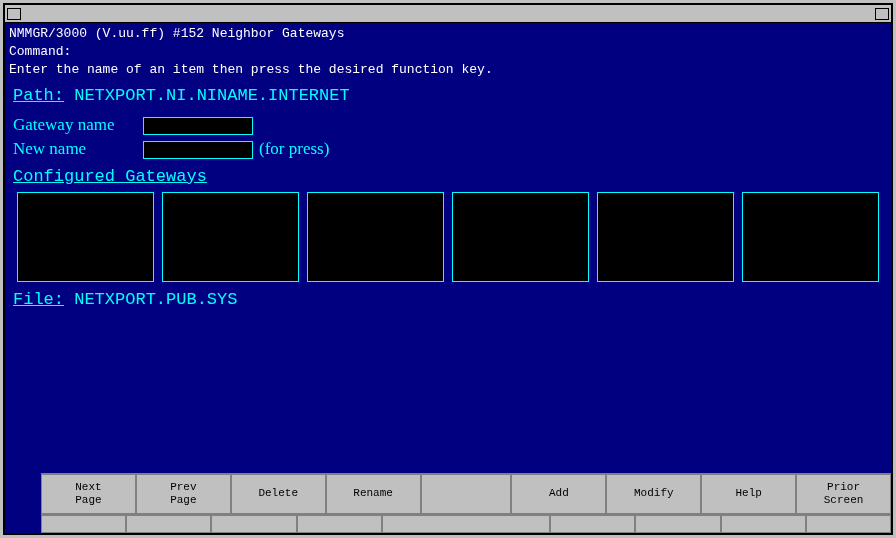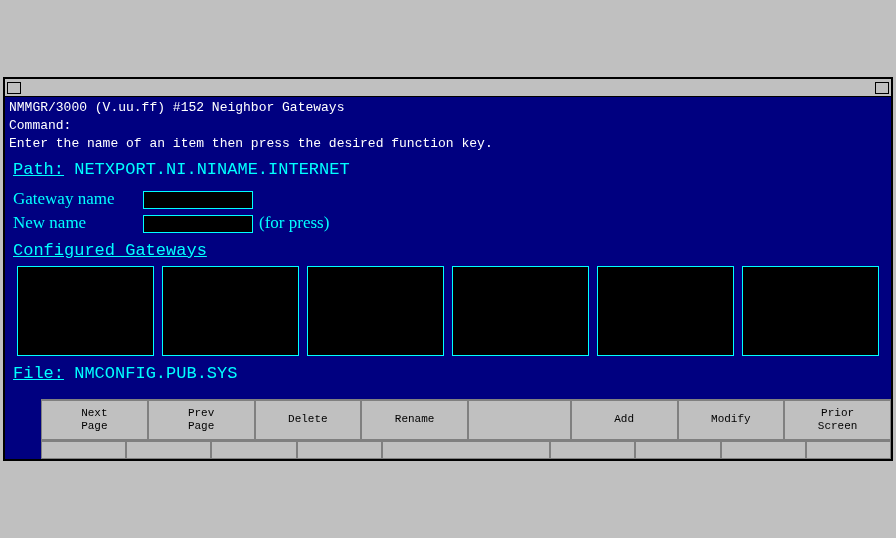--- a/index.html
+++ b/index.html
@@ -13,21 +13,21 @@
       font-size: 13px;
       display: flex;
       justify-content: center;
       align-items: center;
       width: 896px;
       height: 538px;
       overflow: hidden;
     }
     .window {
       width: 890px;
-      height: 384px;
+      height: 532px;
       background: #c0c0c0;
       border: 2px solid #000;
       position: relative;
     }
     .title-bar {
       background: #c0c0c0;
       display: flex;
       align-items: center;
       height: 18px;
       border-bottom: 1px solid #000;
@@ -217,32 +217,33 @@
       <div class="gateways-grid">
         <div class="gateway-box"></div>
         <div class="gateway-box"></div>
         <div class="gateway-box"></div>
         <div class="gateway-box"></div>
         <div class="gateway-box"></div>
         <div class="gateway-box"></div>
       </div>
       <div class="file-line">
         <span class="file-label">File:</span>
-        <span>NMCONFIG.PUB.SYS</span>
+        <span>NETXPORT.PUB.SYS</span>
       </div>
     </div>
     <div class="footer-section">
       <div class="function-keys">
         <div class="fkey">Next<br>Page</div>
         <div class="fkey">Prev<br>Page</div>
         <div class="fkey">Delete</div>
         <div class="fkey">Rename</div>
         <div class="fkey-empty"></div>
         <div class="fkey">Add</div>
         <div class="fkey">Modify</div>
+        <div class="fkey">Help</div>
         <div class="fkey">Prior<br>Screen</div>
       </div>
       <div class="fkey-row2">
         <div class="fkey2"></div>
         <div class="fkey2"></div>
         <div class="fkey2"></div>
         <div class="fkey2"></div>
         <div class="fkey2-mid"></div>
         <div class="fkey2"></div>
         <div class="fkey2"></div>

